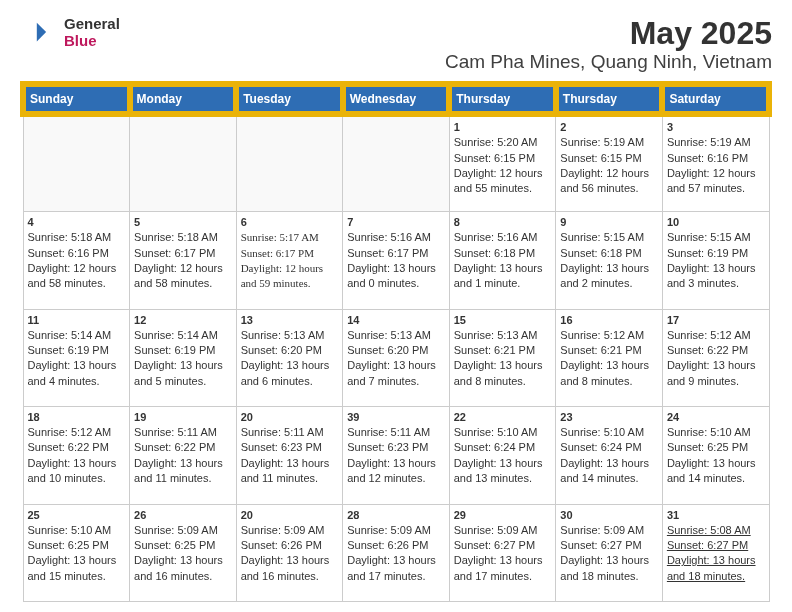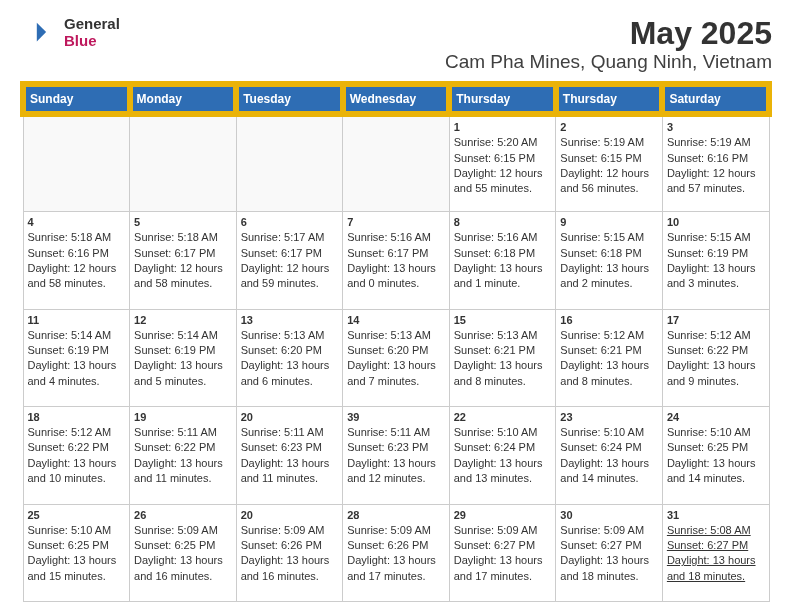--- a/index.html
+++ b/index.html
@@ -173,21 +173,21 @@
           </td>
           <td>
             <span class="day-num">5</span>
             <div class="day-info" style="white-space: pre-line;">Sunrise: 5:18 AM
 Sunset: 6:17 PM
 Daylight: 12 hours
 and 58 minutes.</div>
           </td>
           <td>
             <span class="day-num">6</span>
-            <div class="day-info" style="white-space: pre-line;">Sunrise: 5:17 AM
+            <div class="day-info" style="white-space: pre-line; font-family: Liberation Serif, serif;">Sunrise: 5:17 AM
 Sunset: 6:17 PM
 Daylight: 12 hours
 and 59 minutes.</div>
           </td>
           <td>
             <span class="day-num">7</span>
             <div class="day-info" style="white-space: pre-line;">Sunrise: 5:16 AM
 Sunset: 6:17 PM
 Daylight: 13 hours
 and 0 minutes.</div>

